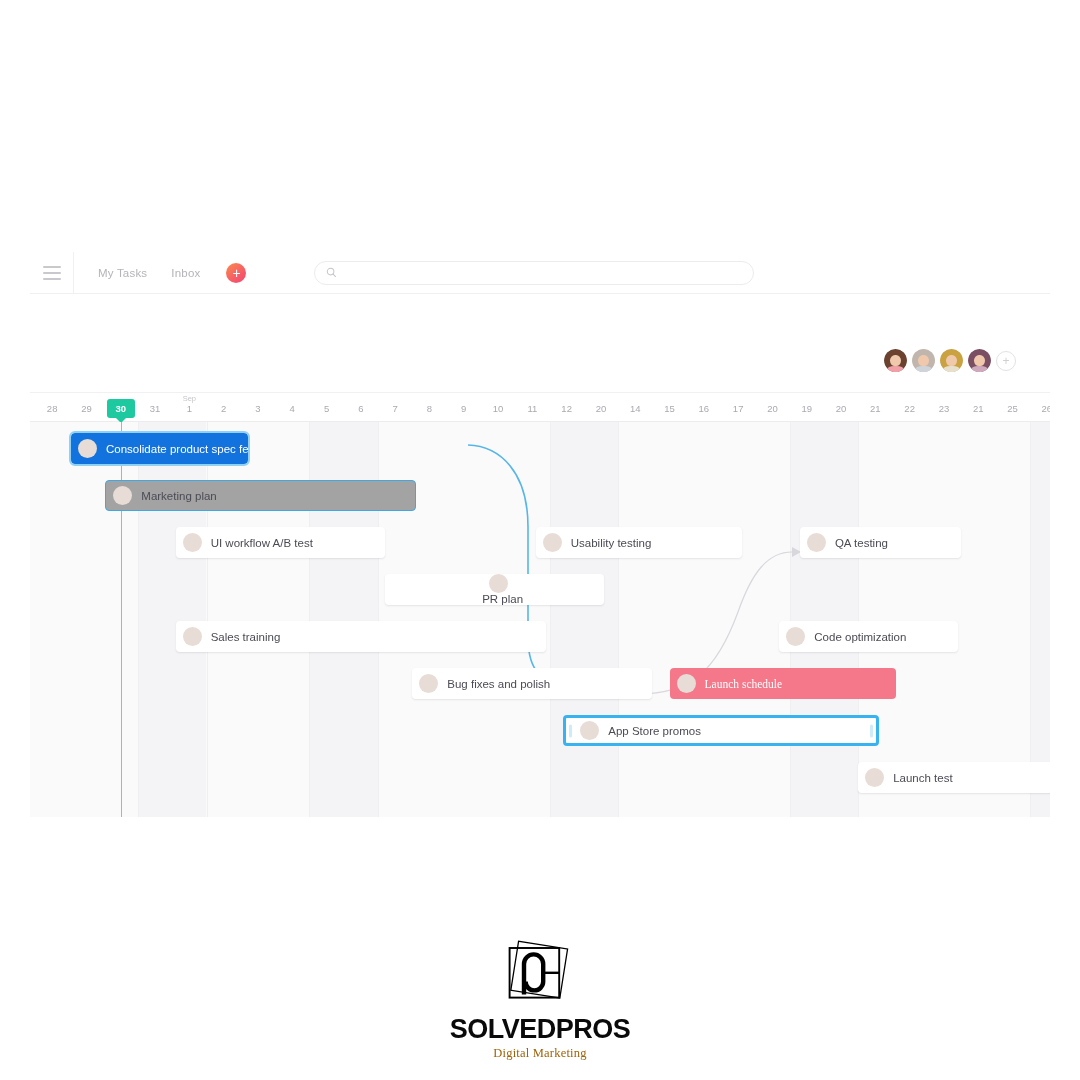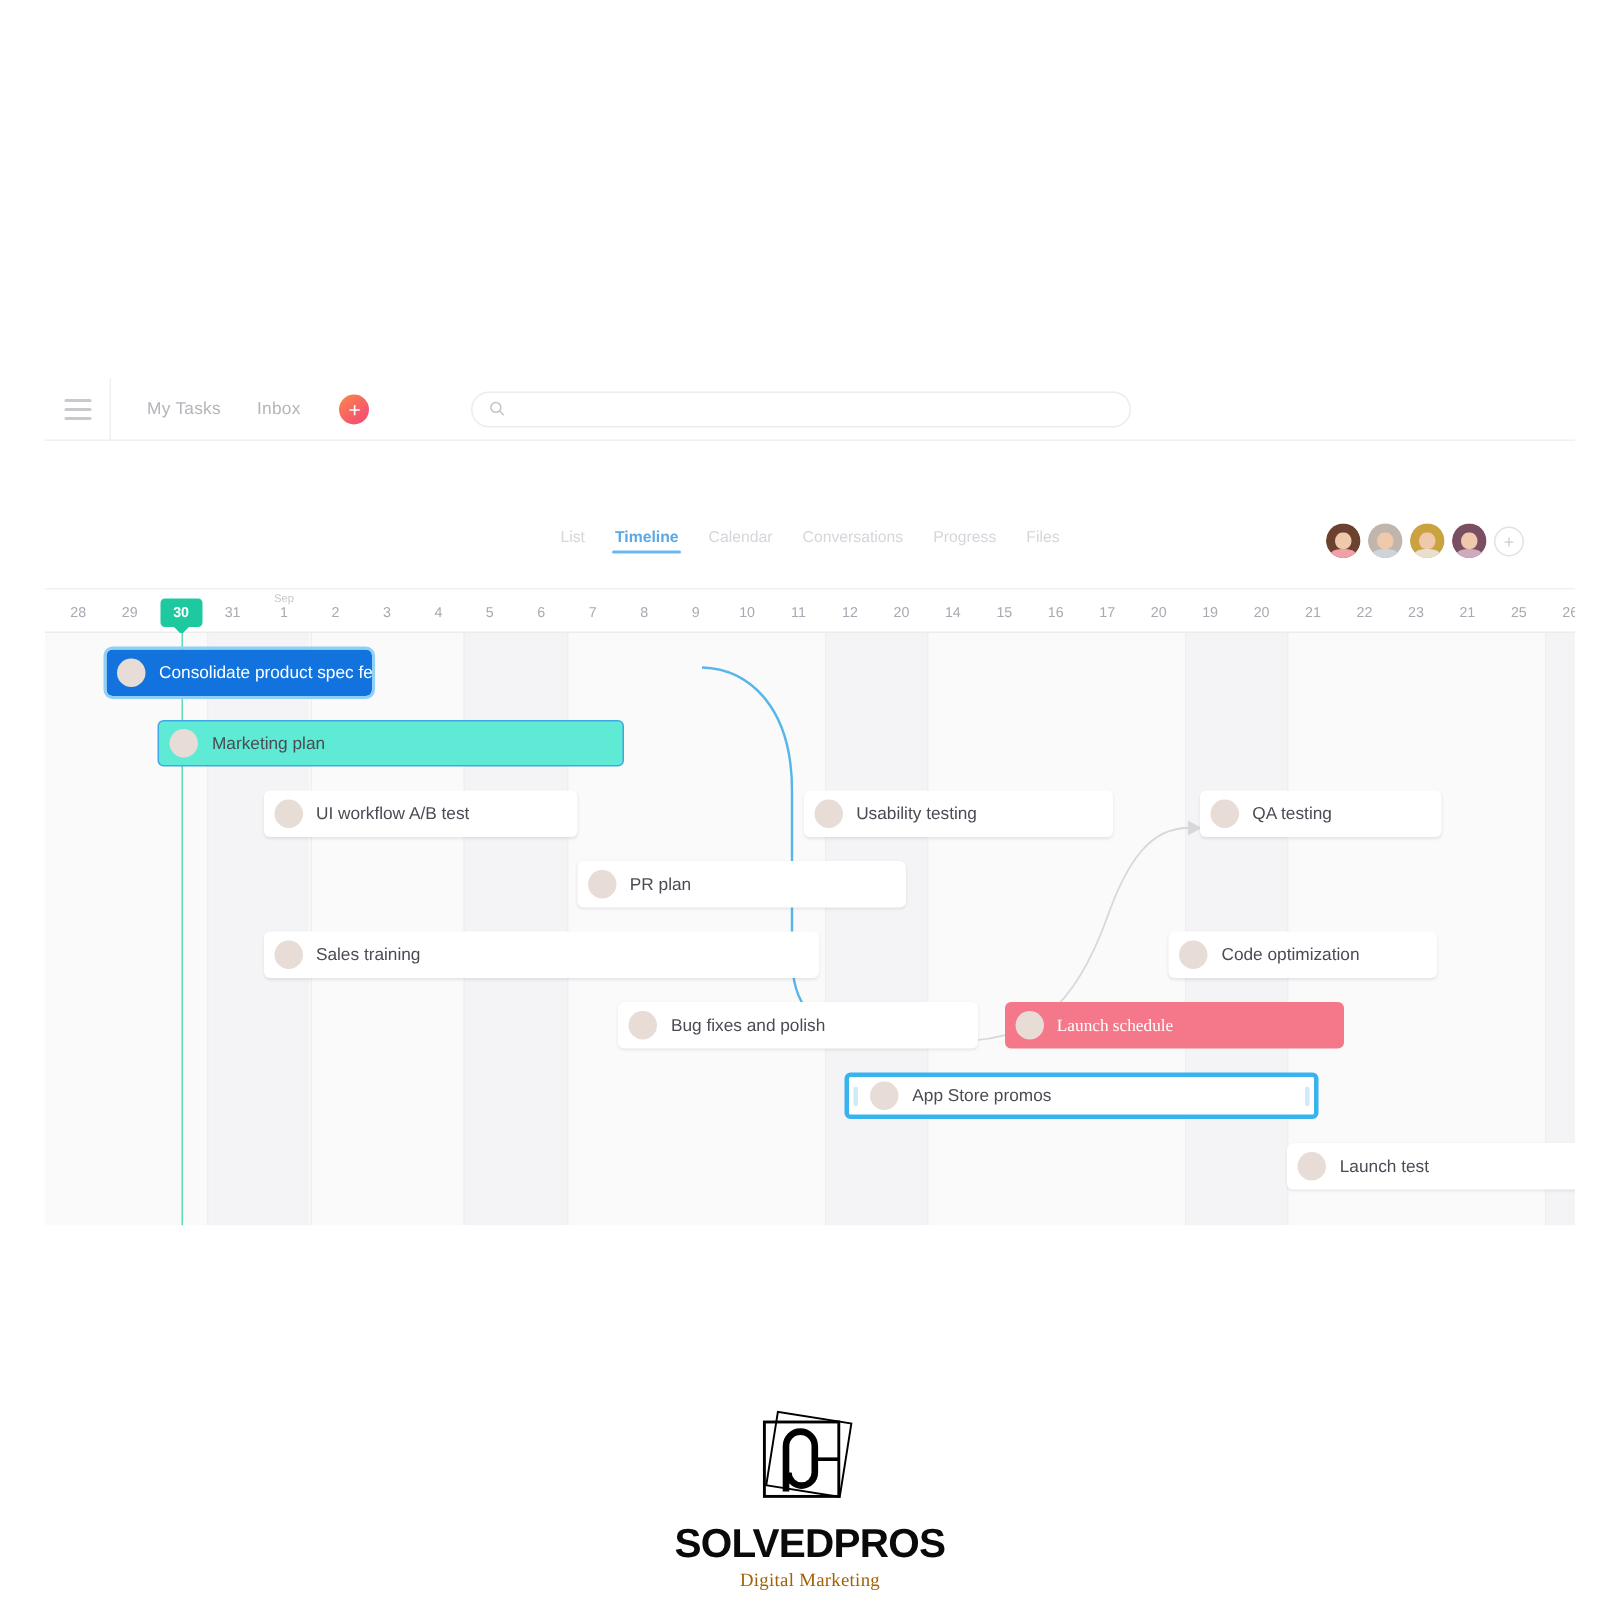--- a/index.html
+++ b/index.html
@@ -269,21 +269,21 @@
     overflow: hidden;
   }
   .bar.style-selected-blue {
     background: #1273de;
     box-shadow: none;
     outline: 2px solid #8fd0f5;
     outline-offset: 0;
   }
   .bar.style-selected-blue .bar-label { color: #ffffff; }
   .bar.style-outline-blue {
-    background: #5eead4;
+    background: #a3a3a3;
     border: 1.5px solid #3ea8e5;
     box-shadow: none;
   }
   .bar.style-red {
     background: #f4788a;
     box-shadow: none;
   }
   .bar.style-red .bar-label { color: #ffffff; }
   .bar.style-resize {
     background: #ffffff;
@@ -354,28 +354,20 @@
     <div id="search-wrap">
       <svg width="11" height="11" viewBox="0 0 12 12">
         <circle cx="5" cy="5" r="3.6" fill="none" stroke="#c4c4cb" stroke-width="1.1"></circle>
         <line x1="7.7" y1="7.7" x2="10.4" y2="10.4" stroke="#c4c4cb" stroke-width="1.1" stroke-linecap="round"></line>
       </svg>
       <input id="search-input" type="text" placeholder="" style="">
     </div>
   </div>
 
   <div id="project-header">
-    <div id="tabs">
-        <div class="tab">List</div>
-        <div class="tab active">Timeline</div>
-        <div class="tab">Calendar</div>
-        <div class="tab">Conversations</div>
-        <div class="tab">Progress</div>
-        <div class="tab">Files</div>
-      </div>
     <div id="members">
         <div class="avatar">
           <div class="hair" style="background:#6b4230"></div>
           <div class="face"></div>
           <div class="body" style="background:#f2a0a8"></div>
         </div>
         <div class="avatar">
           <div class="hair" style="background:#c0b6ae"></div>
           <div class="face"></div>
           <div class="body" style="background:#cfd4da"></div>
@@ -489,21 +481,21 @@
           <span class="bar-label">Usability testing</span>
         </div>
         <div class="bar " style="left: 769.89px; width: 161.21px; top: 105px;">
           <div class="bar-avatar">
             <div class="hair" style="background:#5a3b50"></div>
             <div class="face"></div>
             <div class="body" style="background:#d9b9c6"></div>
           </div>
           <span class="bar-label">QA testing</span>
         </div>
-        <div class="bar " style="left: 354.86px; width: 219.52px; top: 152px;">
+        <div class="bar " style="left: 354.86px; width: 219.52px; top: 152px; flex-direction: column;">
           <div class="bar-avatar">
             <div class="hair" style="background:#4a2d1d"></div>
             <div class="face"></div>
             <div class="body" style="background:#e4d2b6"></div>
           </div>
           <span class="bar-label">PR plan</span>
         </div>
         <div class="bar " style="left: 145.63px; width: 370.44px; top: 199px;">
           <div class="bar-avatar">
             <div class="hair" style="background:#8c3a3a"></div>

